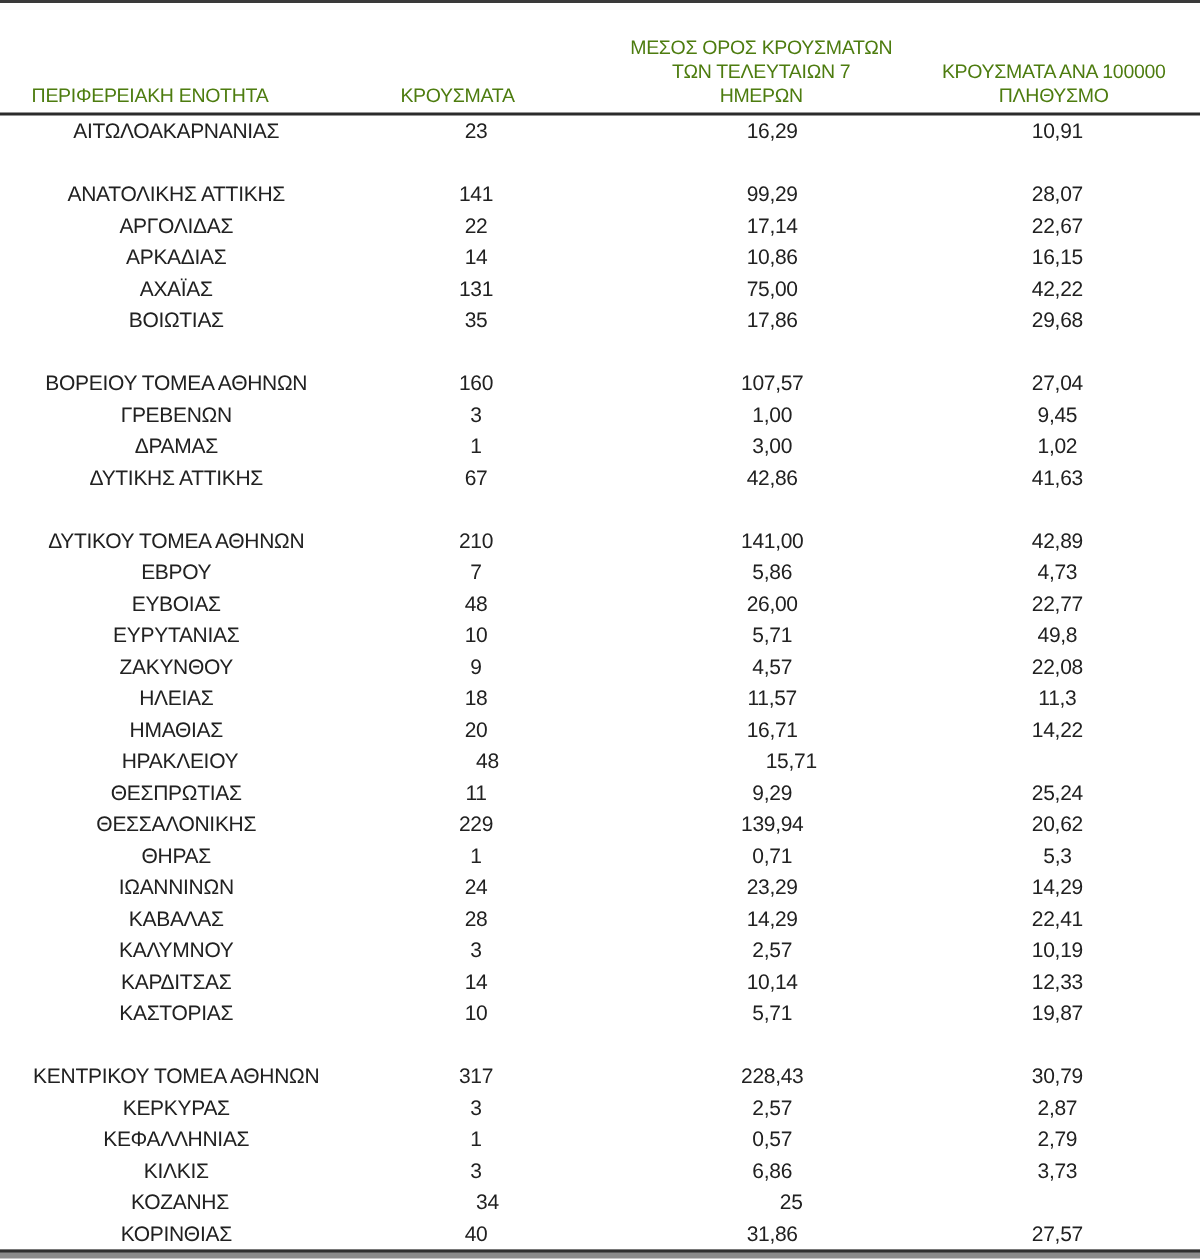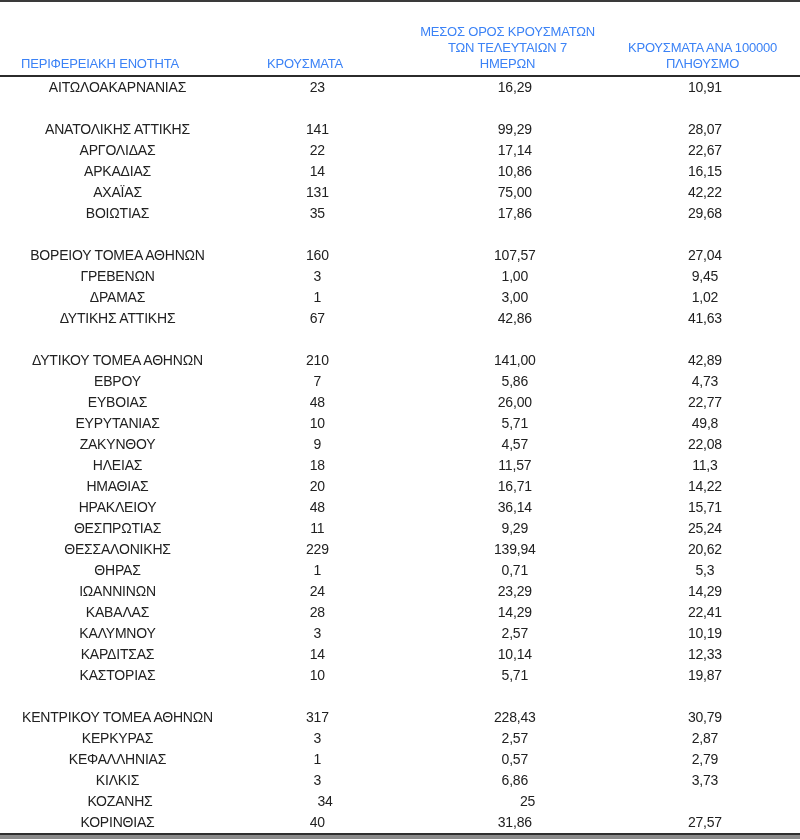--- a/index.html
+++ b/index.html
@@ -21,21 +21,21 @@
   }
   .cell { text-align: center; letter-spacing: -0.2px; overflow: hidden; }
   .c1 { width: 200px; }
   .c2 { width: 210px; text-align: center; }
   .c3 { width: 195px; }
   .c4 { width: 195px; }
   .th {
     font-size: 13px;
     line-height: 16px;
     white-space: pre-line;
-    color: #3b82f6;
+    color: #4d7c0f;
   }
   .tbody { }
   .trow { display: flex; height: 21px; line-height: 21px; font-size: 14px; padding-left: 20px; }
   .trow.spacer { height: 21px; }
   .bottom-rule { height: 6px; border-top: 2px solid #2f2f2f; background: #8a8a8a; box-sizing: content-box; height: 4px; }
 </style>
 </head>
 <body>
 
 <div class="page">
@@ -153,21 +153,20 @@
       </div>
       <div class="trow">
         <div class="cell c1">ΗΜΑΘΙΑΣ</div>
         <div class="cell c2">20</div>
         <div class="cell c3">16,71</div>
         <div class="cell c4">14,22</div>
       </div>
       <div class="trow">
         <div class="cell c1">ΗΡΑΚΛΕΙΟΥ</div>
         <div class="cell c2">48</div>
-        <div class="cell c3">36,14</div>
         <div class="cell c4">15,71</div>
       </div>
       <div class="trow">
         <div class="cell c1">ΘΕΣΠΡΩΤΙΑΣ</div>
         <div class="cell c2">11</div>
         <div class="cell c3">9,29</div>
         <div class="cell c4">25,24</div>
       </div>
       <div class="trow">
         <div class="cell c1">ΘΕΣΣΑΛΟΝΙΚΗΣ</div>

